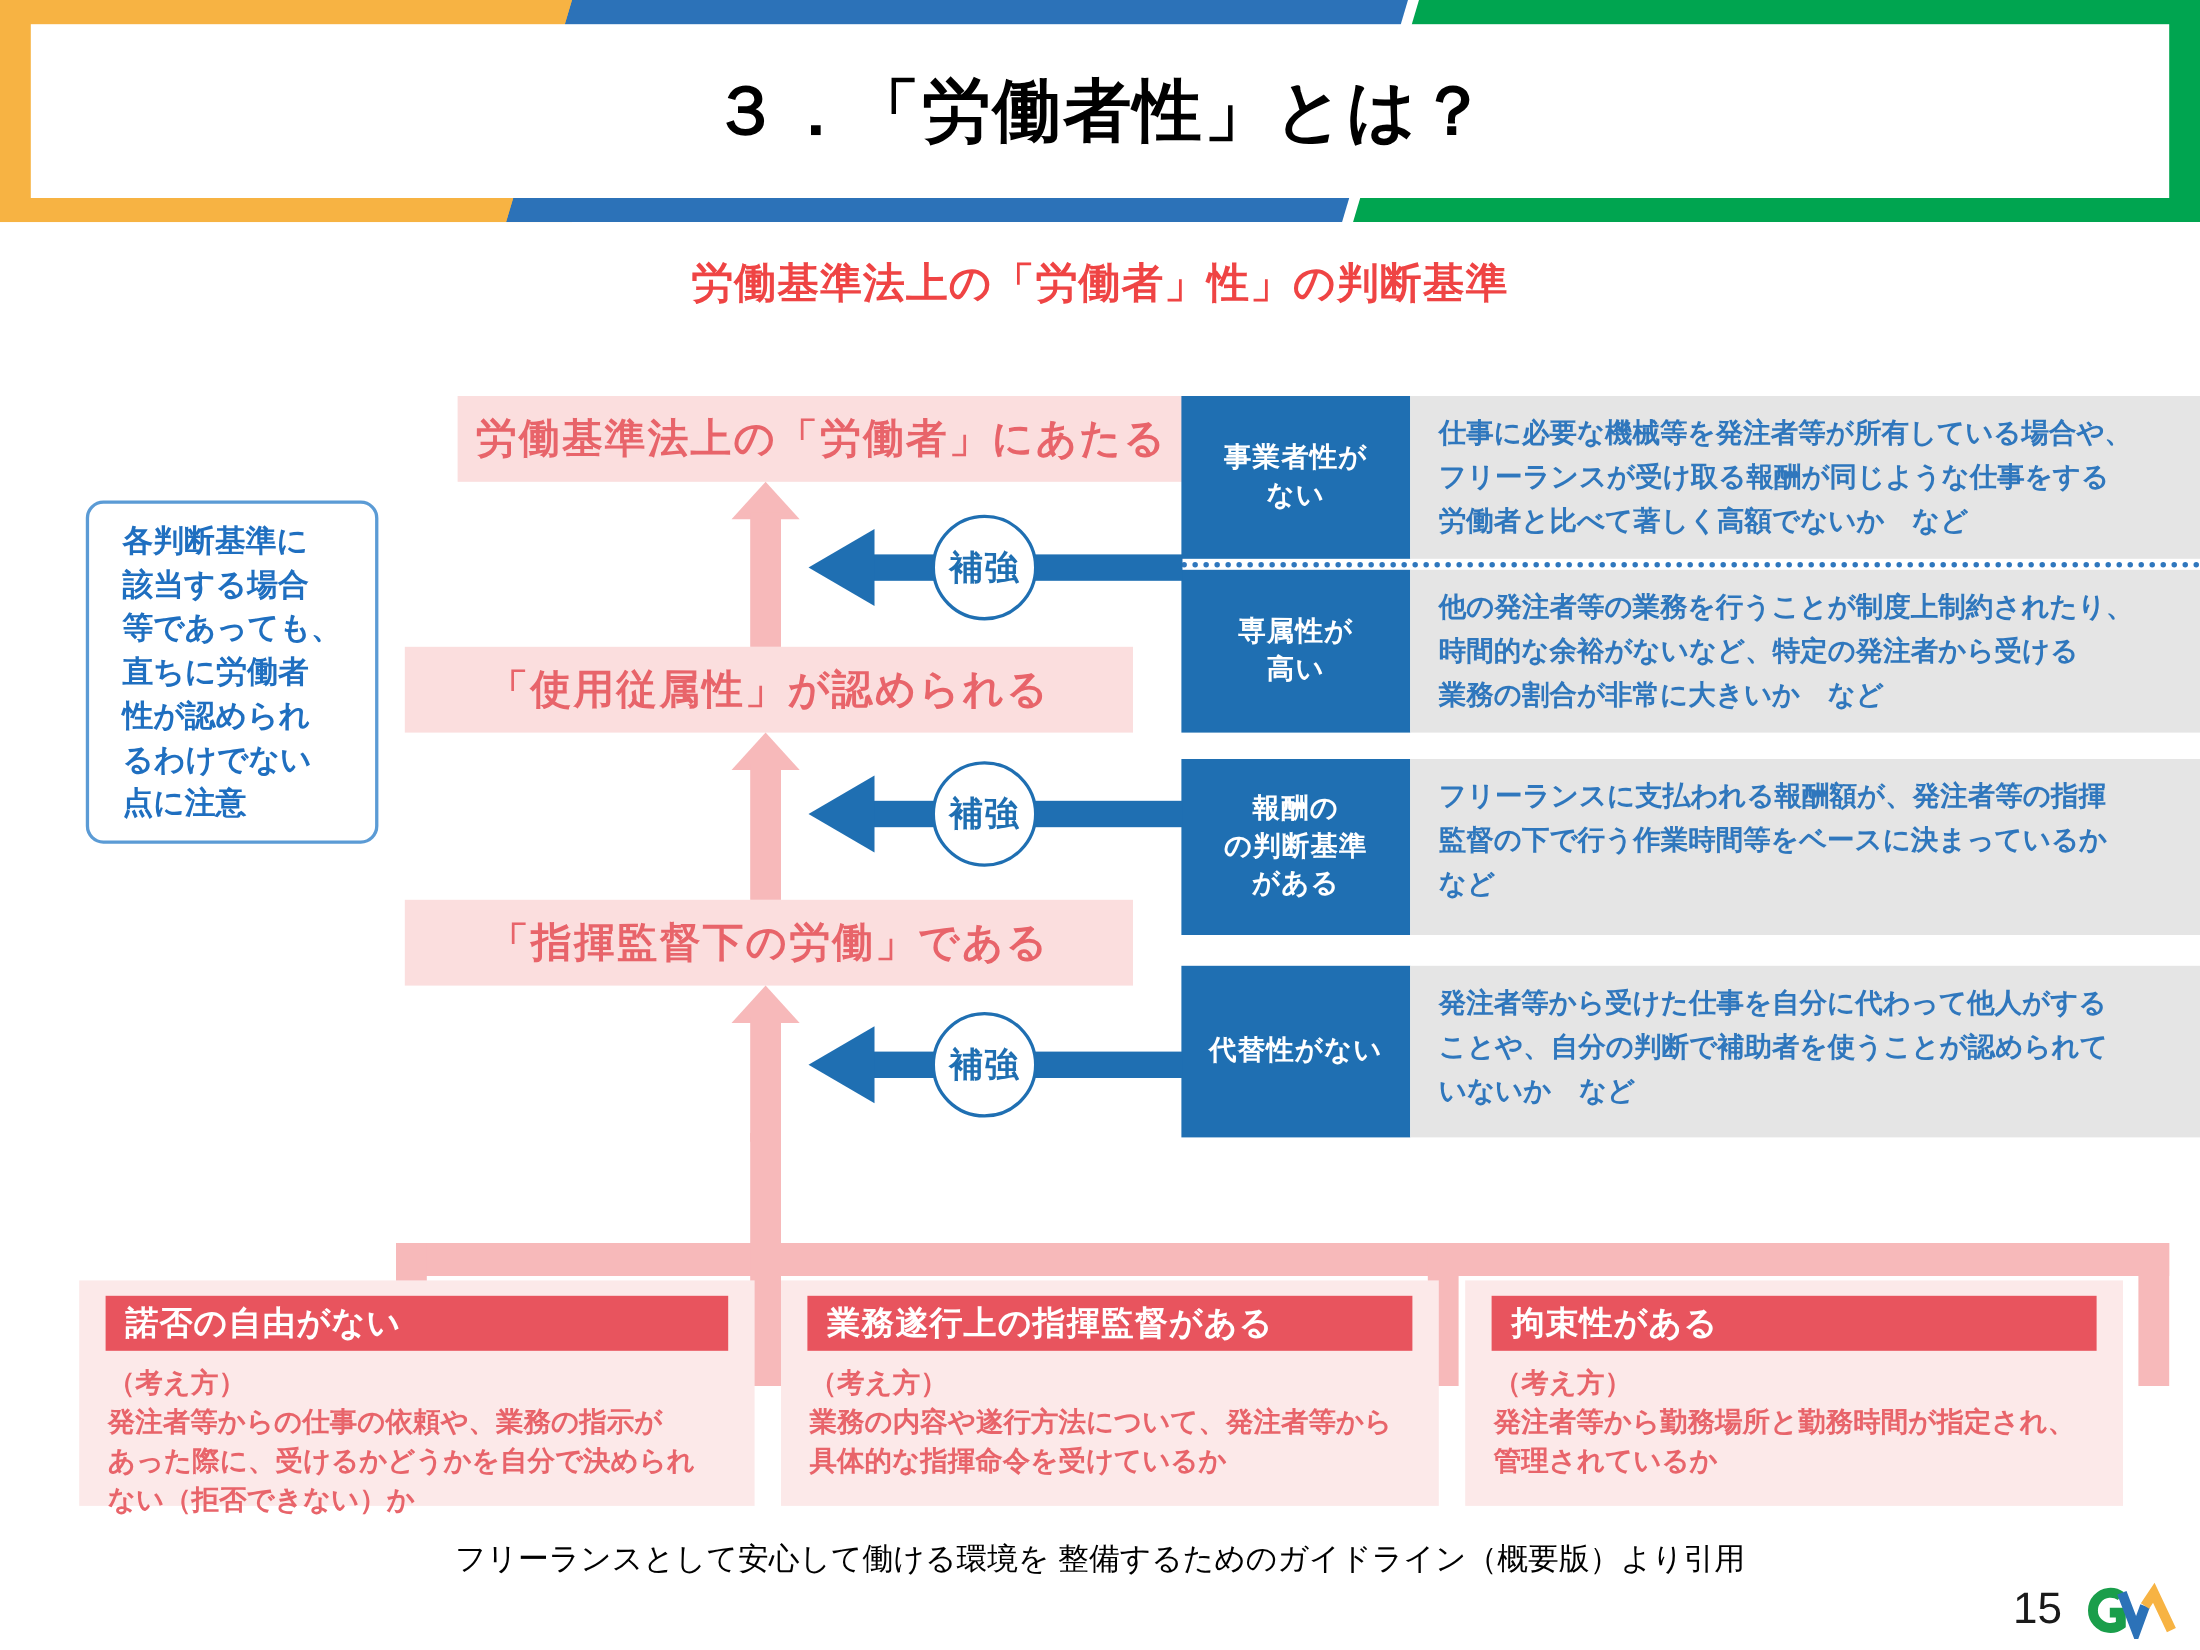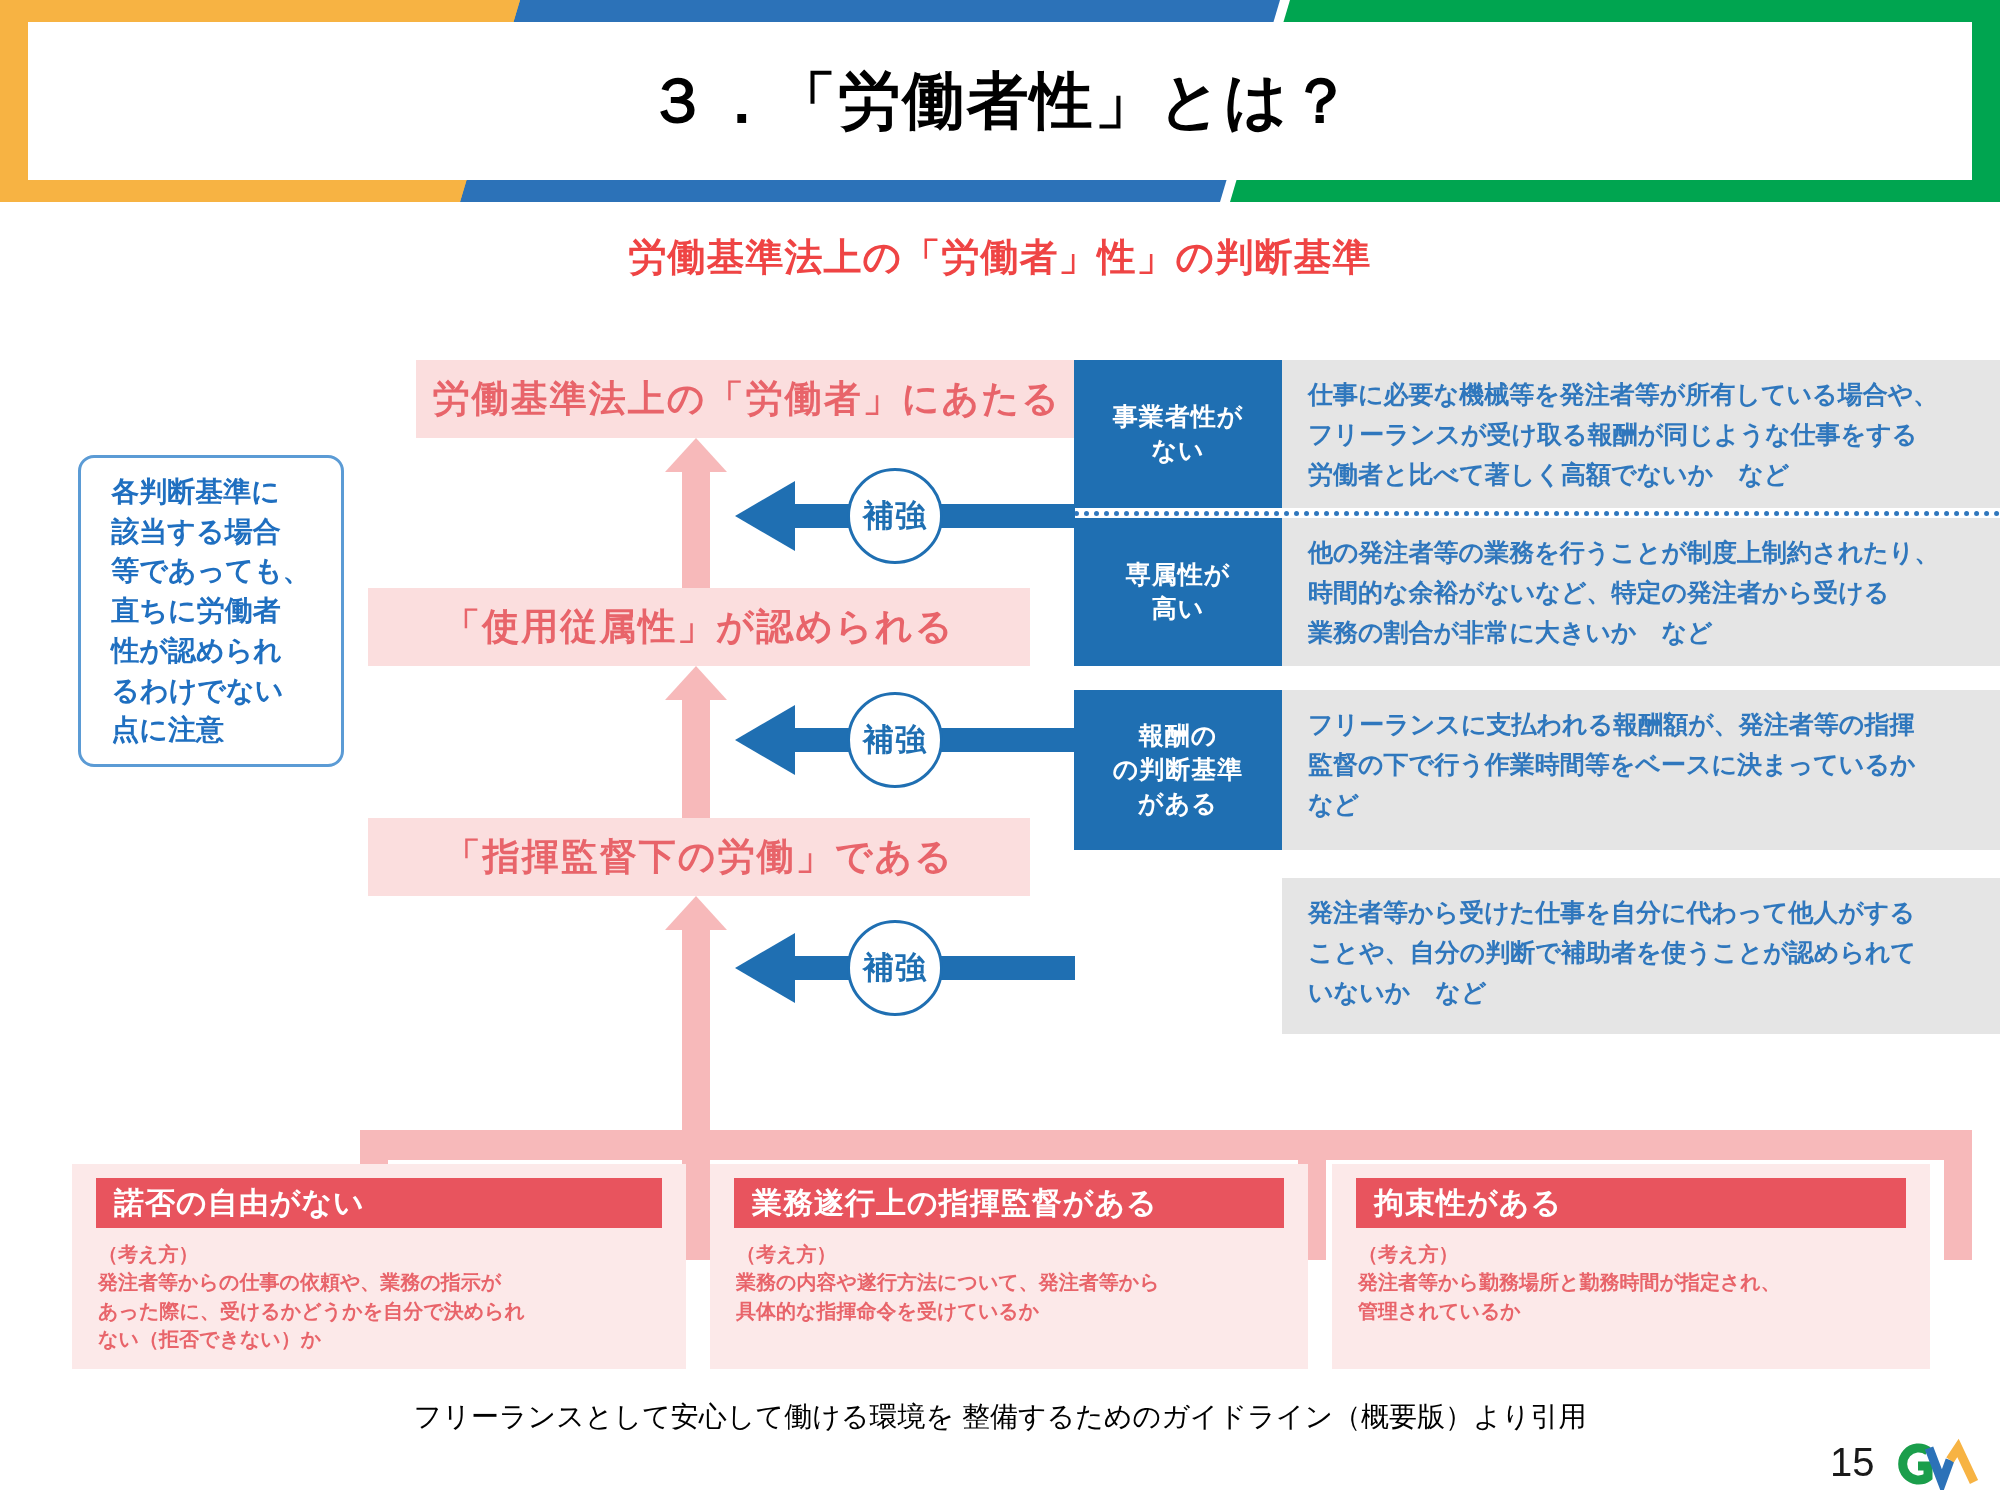--- a/index.html
+++ b/index.html
@@ -129,21 +129,21 @@
 
   
   .card{position:absolute;background:#fce9e9;top:1145px;height:205px;margin-top:19px;}
   .card .head{
     position:absolute;left:24px;top:14px;right:24px;height:50px;
     background:#e8545e;color:#ffffff;font-size:30px;font-weight:bold;
     display:flex;align-items:center;padding-left:18px;box-sizing:border-box;letter-spacing:1px;
   }
   .card .body{
     position:absolute;left:26px;top:76px;right:18px;
-    color:#e8646a;font-size:20px;line-height:1.42;font-weight:bold;white-space:pre-line;
+    color:#e8646a;font-size:25px;line-height:1.42;font-weight:bold;white-space:pre-line;
   }
   #card1{left:72px;width:614px;}
   #card2{left:710px;width:598px;}
   #card3{left:1332px;width:598px;}
 
   
   .footer{
     position:absolute;left:0;top:1398px;width:2000px;text-align:center;
     font-size:28px;color:#000000;
   }
@@ -221,20 +221,21 @@
   </div>
   <div class="critrow" id="cr3">
     <div class="critlabel">報酬の
 の判断基準
 がある</div>
     <div class="critbody">フリーランスに支払われる報酬額が、発注者等の指揮
 監督の下で行う作業時間等をベースに決まっているか
 など</div>
   </div>
   <div class="critrow" id="cr4">
+    <div class="critlabel">代替性がない</div>
     <div class="critbody">発注者等から受けた仕事を自分に代わって他人がする
 ことや、自分の判断で補助者を使うことが認められて
 いないか　など</div>
   </div>
 
   <div class="reinforce" id="rf1">
     <div class="line"></div>
     <div class="tip"></div>
     <div class="circle">補強</div>
   </div>

